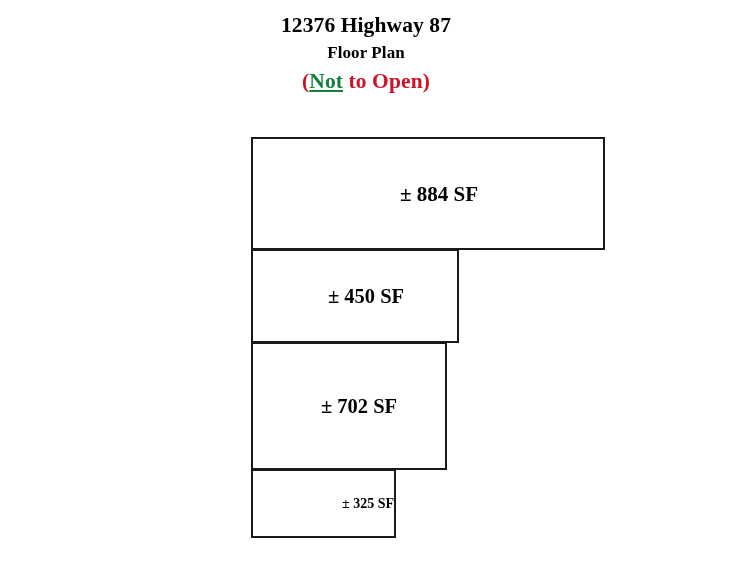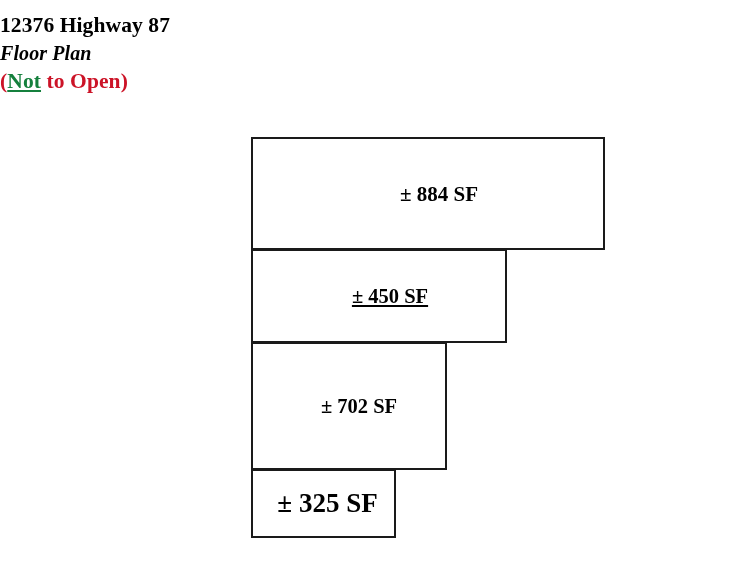--- a/index.html
+++ b/index.html
@@ -19,36 +19,35 @@
     height: 588px;
     background: #ffffff;
   }
 
   
   .title-block {
     position: absolute;
     left: 0;
     top: 12px;
     width: 732px;
-    text-align: left;
+    text-align: center;
     line-height: 1.0;
   }
   .title-line {
     font-weight: bold;
     color: #000000;
     letter-spacing: 0.1px;
   }
   .title-line-1 {
     font-size: 21.5px;
     line-height: 27px;
   }
   .title-line-2 {
-    font-size: 20px;
+    font-size: 17px;
     line-height: 28px;
-    font-style: italic;
   }
   .title-line-3 {
     font-size: 21.5px;
     line-height: 28px;
     color: #cc1327;
   }
   .underline-word {
     text-decoration: underline;
     text-decoration-thickness: 2px;
     text-underline-offset: 2px;
@@ -90,45 +89,45 @@
     height: 113px;
     padding-left: 22px;
     font-size: 21px;
   }
   #box-1 .room-line { line-height: 28px; }
 
   
   #box-2 {
     left: 207px;
     top: 249px;
-    width: 256px;
+    width: 208px;
     height: 94px;
     padding-left: 22px;
     font-size: 20.5px;
-    text-decoration: underline;
   }
 
   
   #box-3 {
     left: 207px;
     top: 342px;
     width: 196px;
     height: 128px;
     padding-left: 20px;
     font-size: 20.5px;
   }
 
   
   #box-4 {
     left: 207px;
     top: 469px;
     width: 145px;
     height: 69px;
     padding-left: 8px;
-    font-size: 27px;
+    font-size: 14px;
+    align-items: flex-end;
   }
 </style>
 </head>
 <body>
 
 <div id="page">
 
   <div class="title-block">
     <div class="title-line title-line-1">12376 Highway 87</div>
     <div class="title-line title-line-2">Floor Plan</div>

